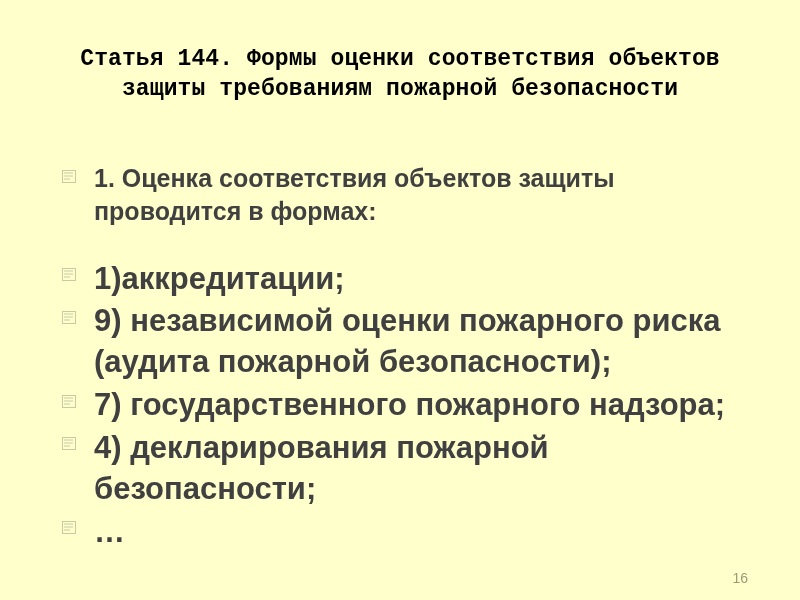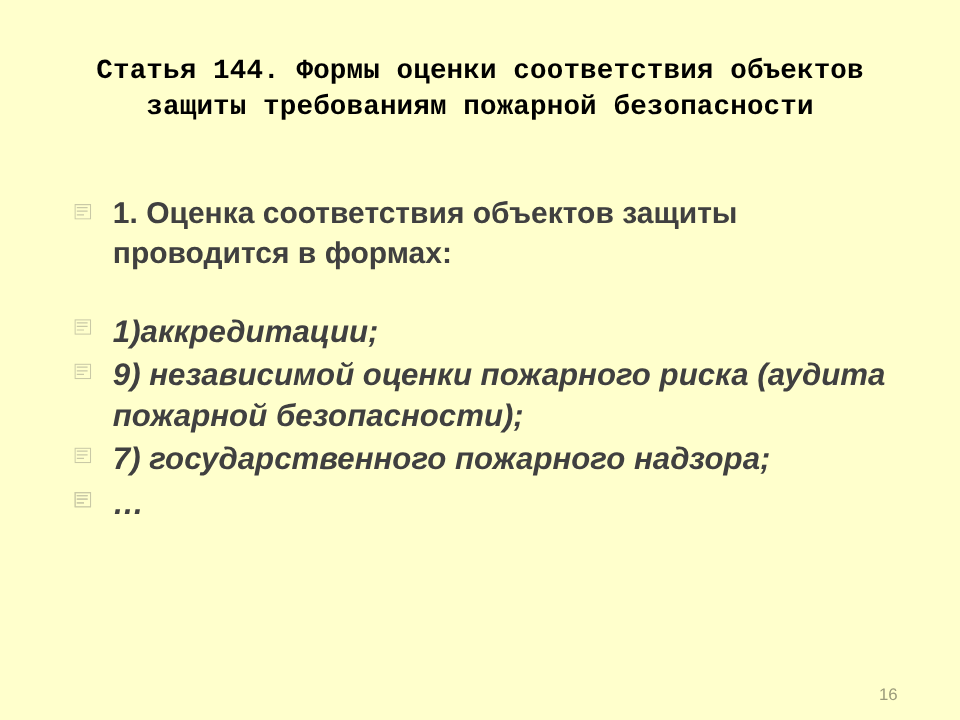--- a/index.html
+++ b/index.html
@@ -58,23 +58,22 @@
   }
   .bullet-item .marker svg {
     display: block;
   }
   .lvl-1 {
     font-size: 25px;
     line-height: 1.33;
     margin-bottom: 0;
   }
   .lvl-2 {
-    font-size: 26px;
+    font-size: 31px;
     line-height: 1.32;
-    font-style: italic;
   }
   .spacer-block {
     height: 30px;
   }
   .item-gap {
     margin-top: 2px;
   }
   .slide-number {
     position: absolute;
     right: 52px;
@@ -135,20 +134,21 @@
       <span>7) государственного пожарного надзора;</span>
     </div>
 
     <div class="bullet-item lvl-2 item-gap">
       <span class="marker">
         <svg width="14" height="13" viewBox="0 0 14 13" xmlns="http://www.w3.org/2000/svg">
           <rect x="0.5" y="0.5" width="13" height="12" fill="none" stroke="#c9c9a6" stroke-width="1"></rect>
           <path d="M2 3 H11 M2 6 H11 M2 9 H8" stroke="#c9c9a6" stroke-width="1" fill="none"></path>
         </svg>
       </span>
+      <span>4) декларирования пожарной безопасности;</span>
     </div>
 
     <div class="bullet-item lvl-2 item-gap">
       <span class="marker">
         <svg width="14" height="13" viewBox="0 0 14 13" xmlns="http://www.w3.org/2000/svg">
           <rect x="0.5" y="0.5" width="13" height="12" fill="none" stroke="#c9c9a6" stroke-width="1"></rect>
           <path d="M2 3 H11 M2 6 H11 M2 9 H8" stroke="#c9c9a6" stroke-width="1" fill="none"></path>
         </svg>
       </span>
       <span>…</span>

